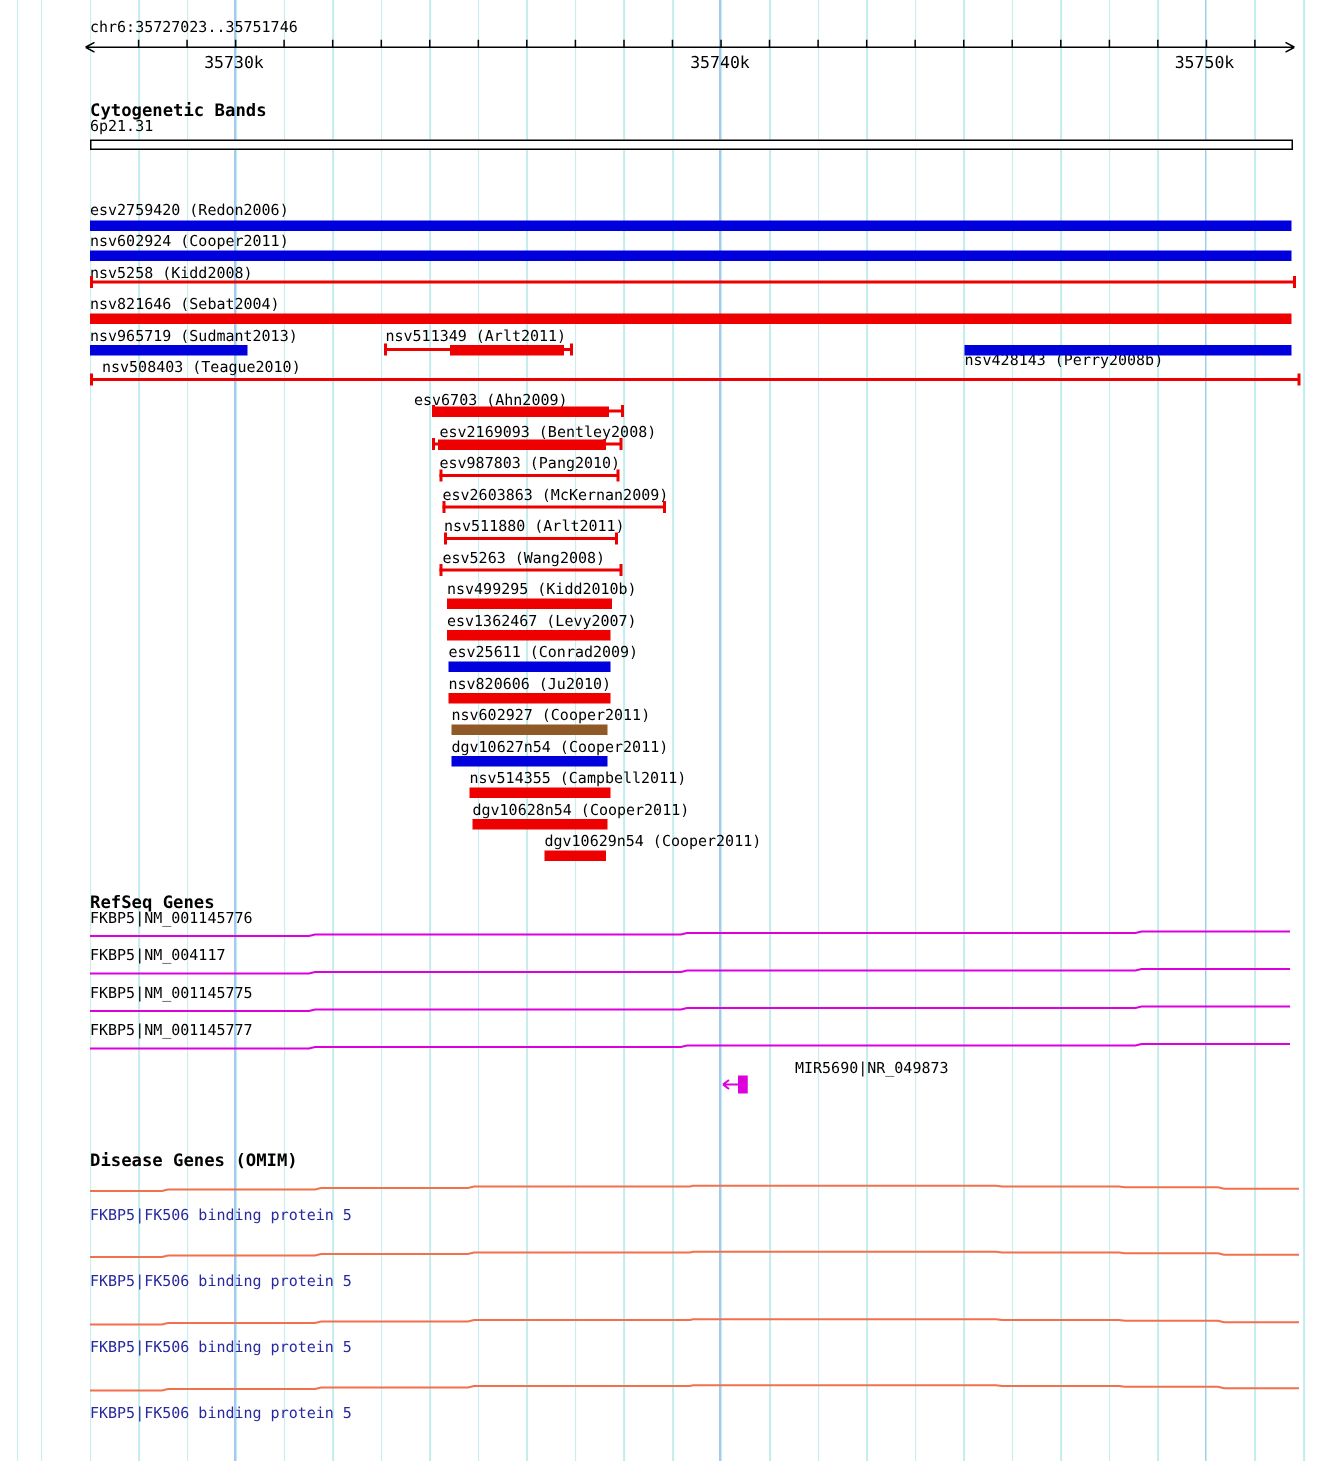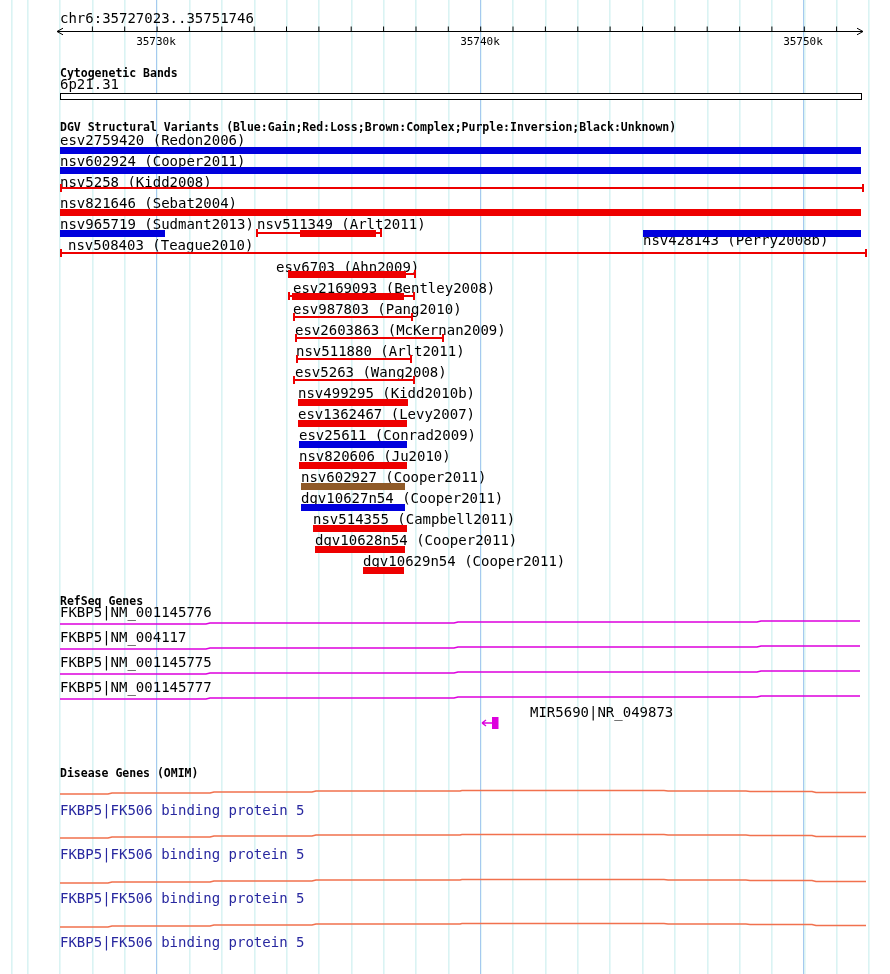--- a/index.html
+++ b/index.html
@@ -6,21 +6,21 @@
   #canvas{
     position:relative;width:890px;height:974px;overflow:hidden;
     background-color:#ffffff;
     background-image:
       repeating-linear-gradient(90deg,#a5c9ef 0 1px,transparent 1px 323.6px),
       repeating-linear-gradient(90deg,#c3ecec 0 1px,transparent 1px 32.36px);
     background-position:156px 0,27.4px 0;
     font-family:"DejaVu Sans Mono",monospace;
   }
   #overlay{position:absolute;left:0;top:0;width:890px;height:974px;}
-  .lab{position:absolute;font-size:14px;line-height:11px;color:#000;white-space:nowrap;}
+  .lab{position:absolute;font-size:10px;line-height:11px;color:#000;white-space:nowrap;}
   .hdr{position:absolute;font-size:11.5px;line-height:12px;font-weight:bold;color:#000;white-space:nowrap;}
   .bar{position:absolute;}
   .ticklab{position:absolute;font-size:11px;line-height:11px;color:#000;transform:translateX(-50%);white-space:nowrap;}
   .omim-lab{color:#2828a0;}
   .band-rect{position:absolute;left:60px;top:93px;width:800px;height:5px;background:#fff;border:1px solid #000;}
 </style>
 </head>
 <body>
 
 <div id="canvas">
@@ -38,21 +38,20 @@
       <path d="M60,883 H108 L112,882 H210 L214,881 H312 L316,880 H460 L462,879.5 H664 L668,880 H746 L750,880.5 H812 L816,881.5 H866" stroke="#f1714e" stroke-width="1.4" fill="none"></path>
       <path d="M60,927 H108 L112,926 H210 L214,925 H312 L316,924 H460 L462,923.5 H664 L668,924 H746 L750,924.5 H812 L816,925.5 H866" stroke="#f1714e" stroke-width="1.4" fill="none"></path>
     </svg>
 
   <div class="lab" style="left:60px;top:13px;">chr6:35727023..35751746</div>
 
   <div class="hdr" style="left:60px;top:67px;">Cytogenetic Bands</div>
   <div class="lab" style="left:60px;top:79px;">6p21.31</div>
   <div class="band-rect"></div>
 
-  <div class="hdr" style="left:60px;top:121px;">DGV Structural Variants (Blue:Gain;Red:Loss;Brown:Complex;Purple:Inversion;Black:Unknown)</div>
 
   <div class="hdr" style="left:60px;top:595px;">RefSeq Genes</div>
 
   <div class="hdr" style="left:60px;top:767px;">Disease Genes (OMIM)</div>
 <div class="ticklab" style="left: 156px; top: 36px;">35730k</div>
     <div class="ticklab" style="left: 480px; top: 36px;">35740k</div>
     <div class="ticklab" style="left: 803px; top: 36px; text-align: right;">35750k</div>
     <div class="lab" style="left: 60px; top: 135px;">esv2759420 (Redon2006)</div>
     <div class="bar" style="left: 60px; top: 147px; width: 801px; height: 7px; background: rgb(0, 0, 221);"></div>
     <div class="lab" style="left: 60px; top: 156px;">nsv602924 (Cooper2011)</div>

